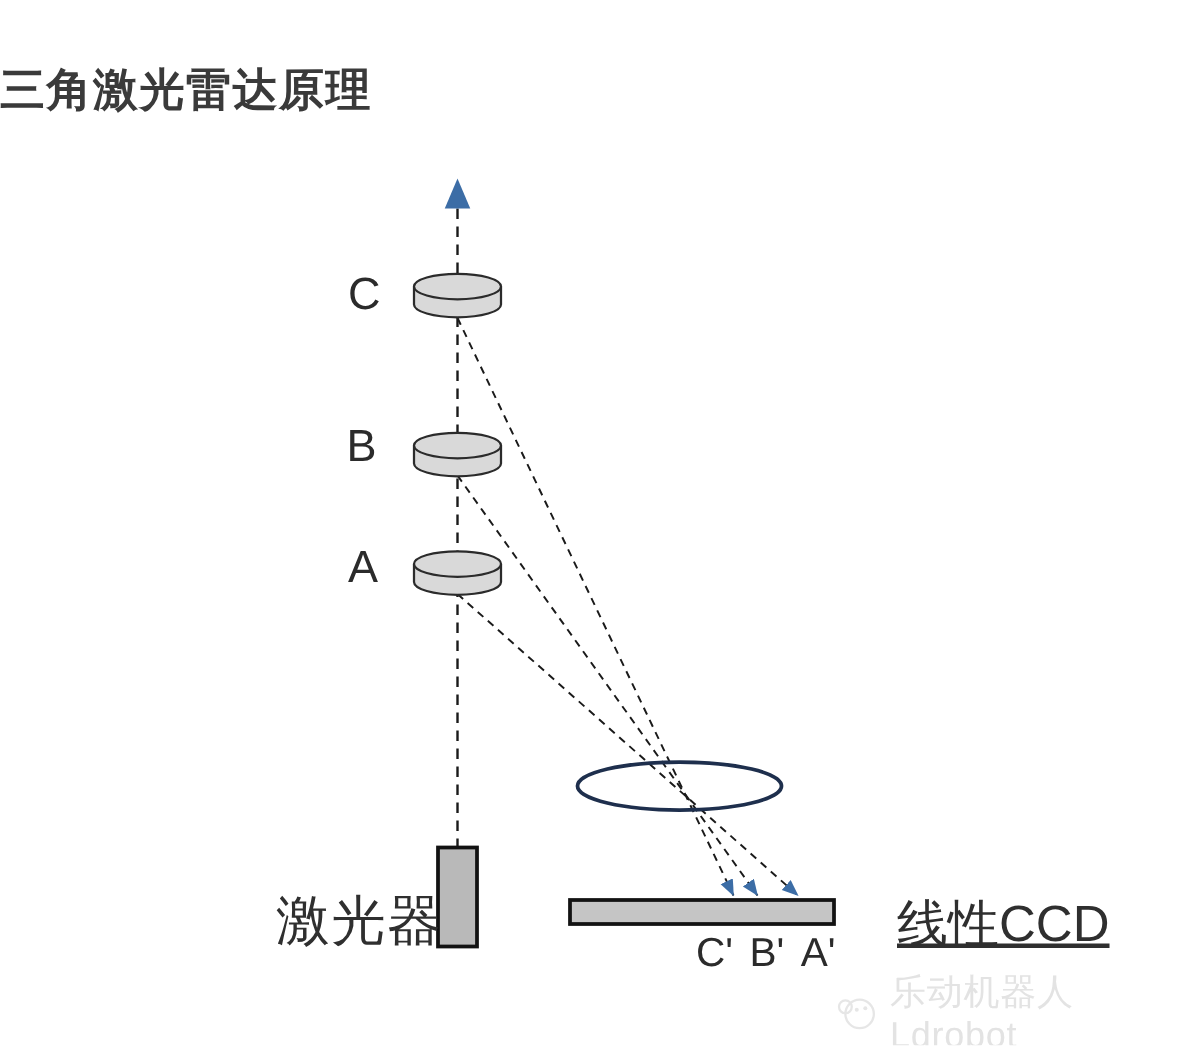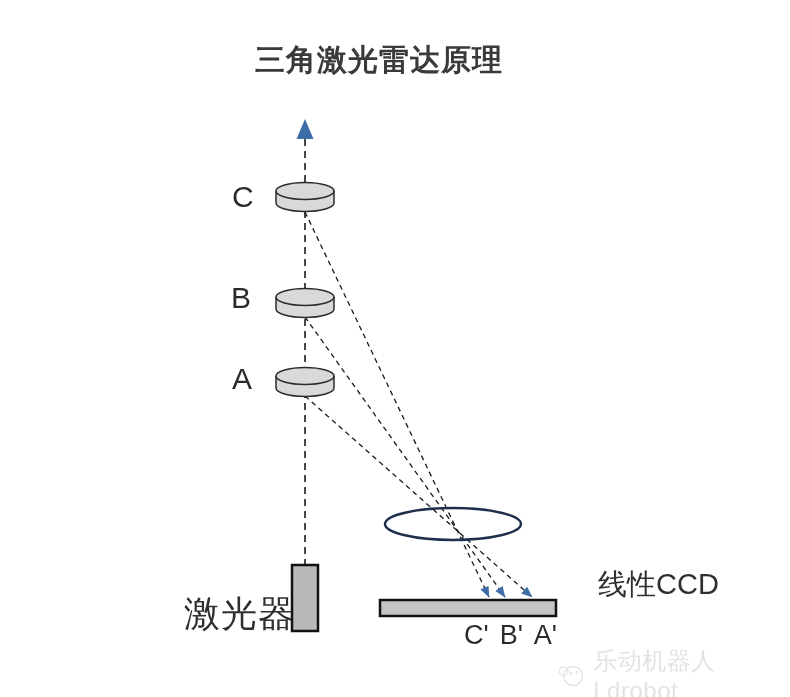--- a/index.html
+++ b/index.html
@@ -18,21 +18,20 @@
   #diagram-svg {
     position: absolute;
     left: 0;
     top: 0;
   }
   .abs { position: absolute; }
   .title {
     left: 0;
     top: 40px;
     width: 758px;
-    text-align: center;
     font-size: 30px;
     font-weight: 600;
     letter-spacing: 1px;
     color: #3a3a3a;
   }
   .obj-label {
     font-size: 30px;
     color: #2b2b2b;
     line-height: 1;
   }
@@ -41,23 +40,24 @@
   .label-a { left: 232px; top: 364px; }
   .laser-label {
     left: 184px;
     top: 590px;
     font-size: 36px;
     color: #2f2f2f;
     letter-spacing: 1px;
   }
   .ccd-label {
     left: 598px;
-    top: 565px;
-    font-size: 29px;
+    top: 593px;
+    font-size: 34px;
     color: #2f2f2f;
+    text-decoration: underline;
   }
   .image-labels {
     left: 464px;
     top: 620px;
     display: flex;
     gap: 11px;
     font-size: 27px;
     color: #2b2b2b;
   }
   .watermark {

